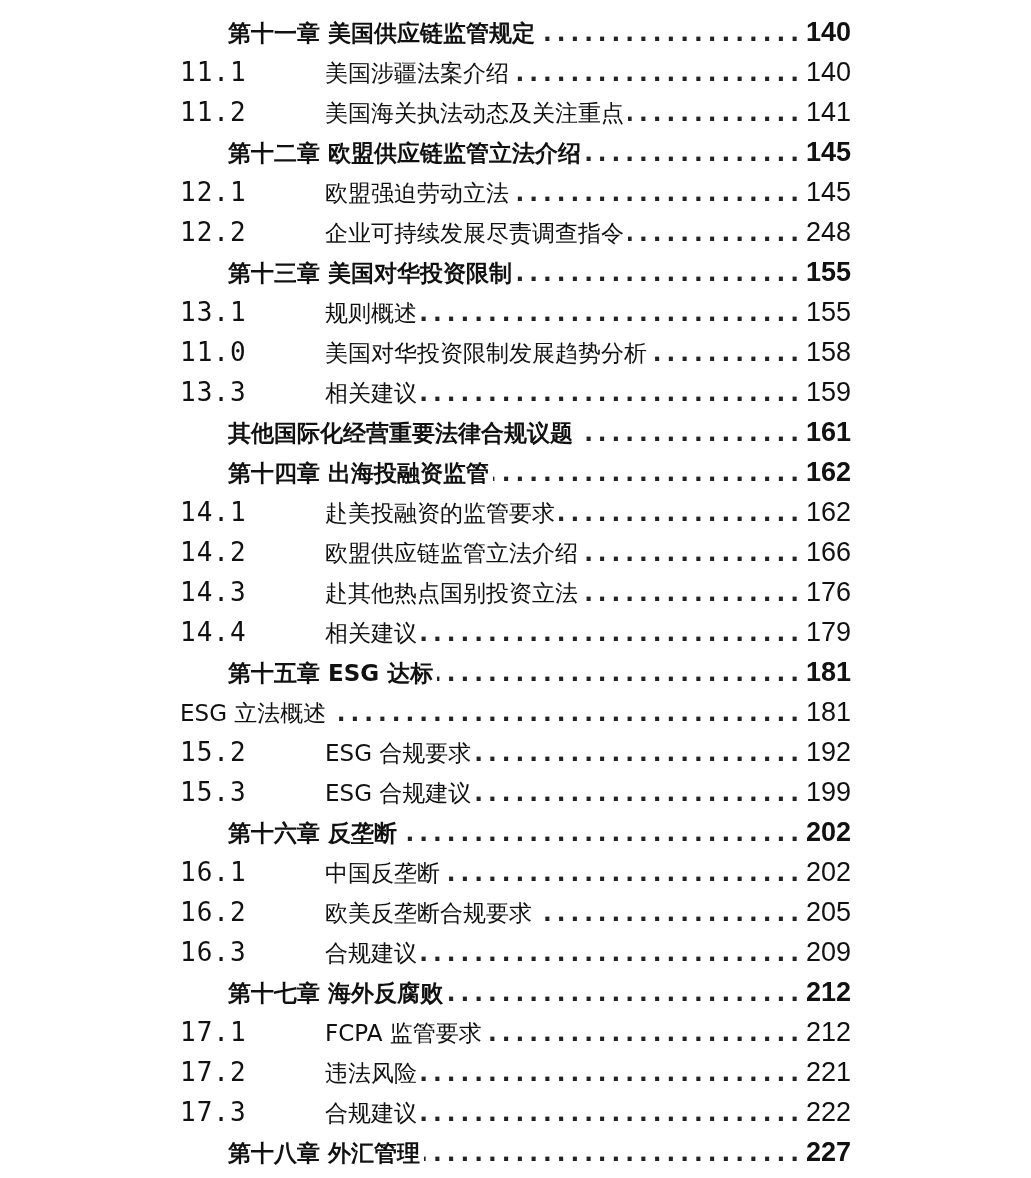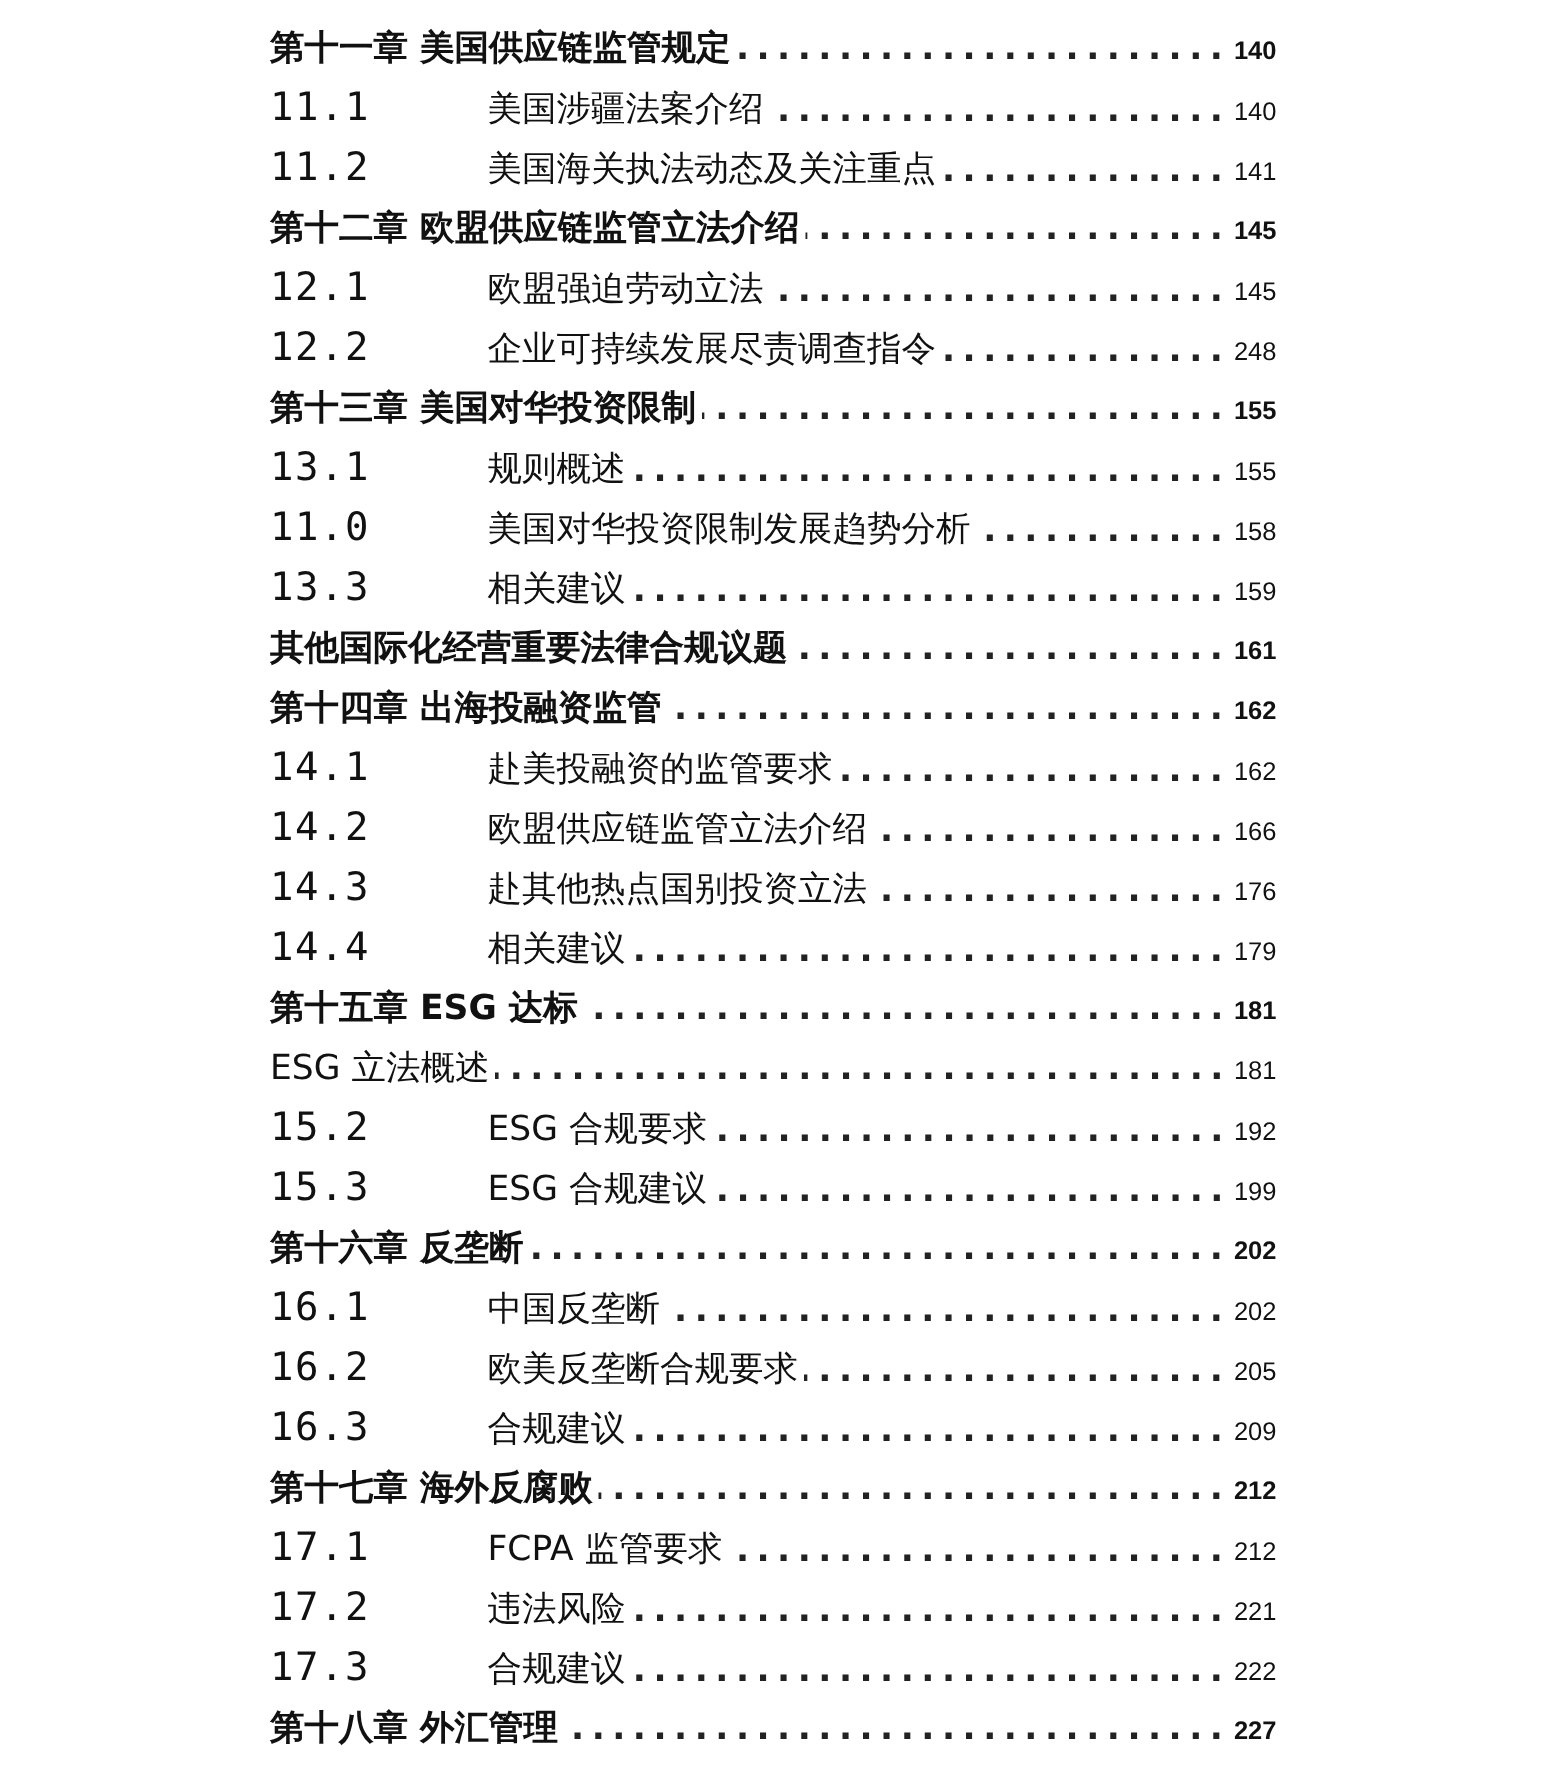--- a/index.html
+++ b/index.html
@@ -24,20 +24,21 @@
     .row {
       display: flex;
       align-items: baseline;
       height: 40px;
       line-height: 40px;
       font-size: 23px;
       white-space: nowrap;
     }
     .row.chapter {
       font-weight: bold;
+      margin-left: 48px;
     }
     .num {
       width: 145px;
       flex: 0 0 145px;
       font-family: "DejaVu Sans Mono", "Liberation Mono", monospace;
       font-size: 26px;
       letter-spacing: 1px;
     }
     .title {
       flex: 0 0 auto;
@@ -51,21 +52,21 @@
       color: #222;
       text-align: right;
       direction: rtl;
     }
     .leader::before {
       content: "........................................................................................................................";
     }
     .page {
       flex: 0 0 auto;
       font-family: "Liberation Sans", sans-serif;
-      font-size: 17px;
+      font-size: 27px;
       text-align: right;
     }
     .row.chapter .page {
       font-weight: bold;
     }
   </style>
 </head>
 <body>
 
 <div class="toc">

